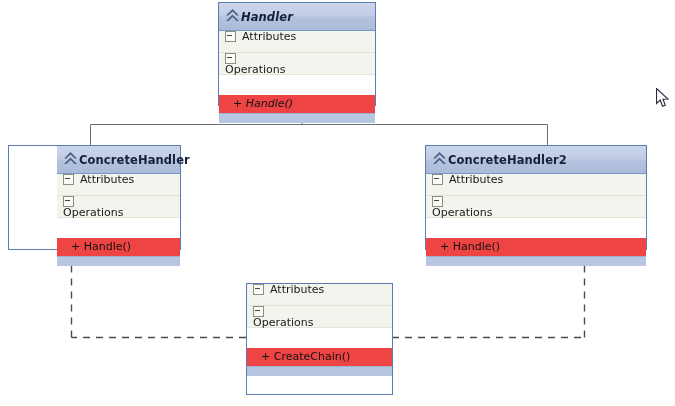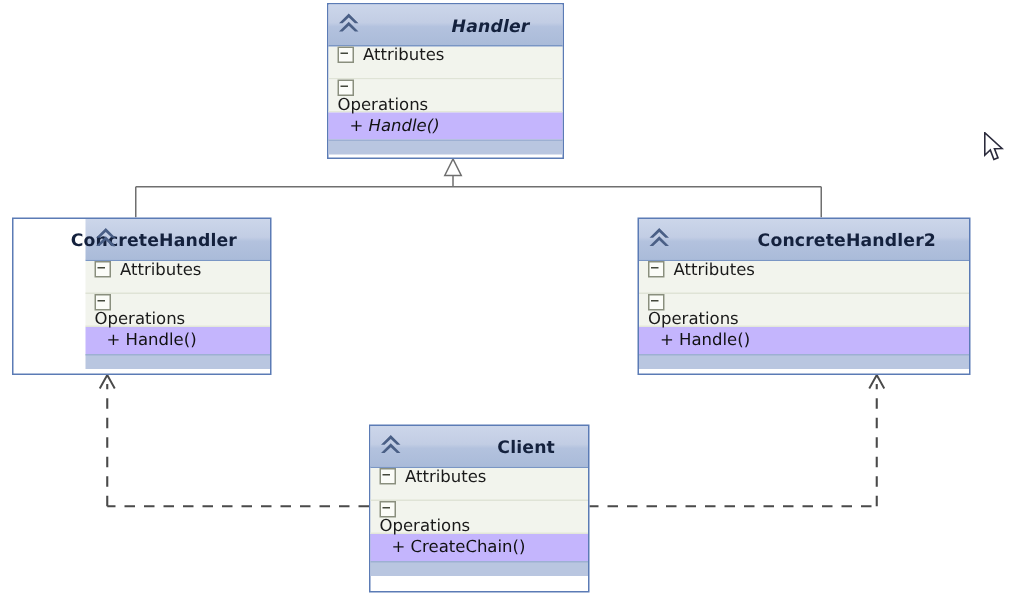--- a/index.html
+++ b/index.html
@@ -24,21 +24,21 @@
     background:#ffffff;
     box-sizing:border-box;
     font-size:11px;
     color:#1a1a1a;
   }
   .uml-header{
     position:relative;
     height:27px;
     background:linear-gradient(to bottom,#ccd6ea 0%,#c2cde4 45%,#b3c2de 55%,#aabbd9 100%);
     border-bottom:1px solid #7a96c4;
-    display:flex;align-items:center;justify-content:flex-end;
+    display:flex;align-items:center;justify-content:flex-start;
   }
   .uml-title{
     font-size:11.5px;
     font-weight:bold;
     color:#14213d;
     letter-spacing:.1px;
     text-align:center;
     padding:0 22px;
     white-space:nowrap;
   }
@@ -60,22 +60,23 @@
     background:#fbfcf8;
     position:relative;
     margin-right:6px;
     flex:0 0 auto;
   }
   .expander:before{
     content:"";position:absolute;left:1px;top:3px;width:5px;height:1px;background:#44483c;
   }
   .sect-label{font-size:11px;color:#1a1a1a;line-height:1;}
   .members{
-    background:#c4b5fd;
+    background:#ef4444;
     padding:1px 0 2px 0;
+    margin-top:20px;
   }
   .member{
     font-size:11px;
     color:#111111;
     padding:1px 0 1px 14px;
     white-space:nowrap;
     line-height:13px;
   }
   .member.abstract{font-style:italic;}
   .uml-footer{
@@ -186,29 +187,20 @@
       <span class="expander"></span>
       <span class="sect-label">Operations</span>
     </div>
     <div class="members">
       <div class="member">+ Handle()</div>
     </div>
     <div class="uml-footer"></div>
   </div>
 
   <div class="uml-class" id="box-client" style="left:246px;top:283px;width:147px;height:112px;">
-    <div class="uml-header">
-      <span class="chev">
-        <svg viewBox="0 0 17 18" width="17" height="18">
-          <polygon points="8.5,2 15,8.5 12.6,8.5 8.5,4.6 4.4,8.5 2,8.5" fill="#4a5f86"></polygon>
-          <polygon points="8.5,7.5 15,14 12.6,14 8.5,10.1 4.4,14 2,14" fill="#4a5f86"></polygon>
-        </svg>
-      </span>
-      <span class="uml-title">Client</span>
-    </div>
     <div class="sect">
       <span class="expander"></span>
       <span class="sect-label">Attributes</span>
     </div>
     <div class="sect second">
       <span class="expander"></span>
       <span class="sect-label">Operations</span>
     </div>
     <div class="members">
       <div class="member">+ CreateChain()</div>

